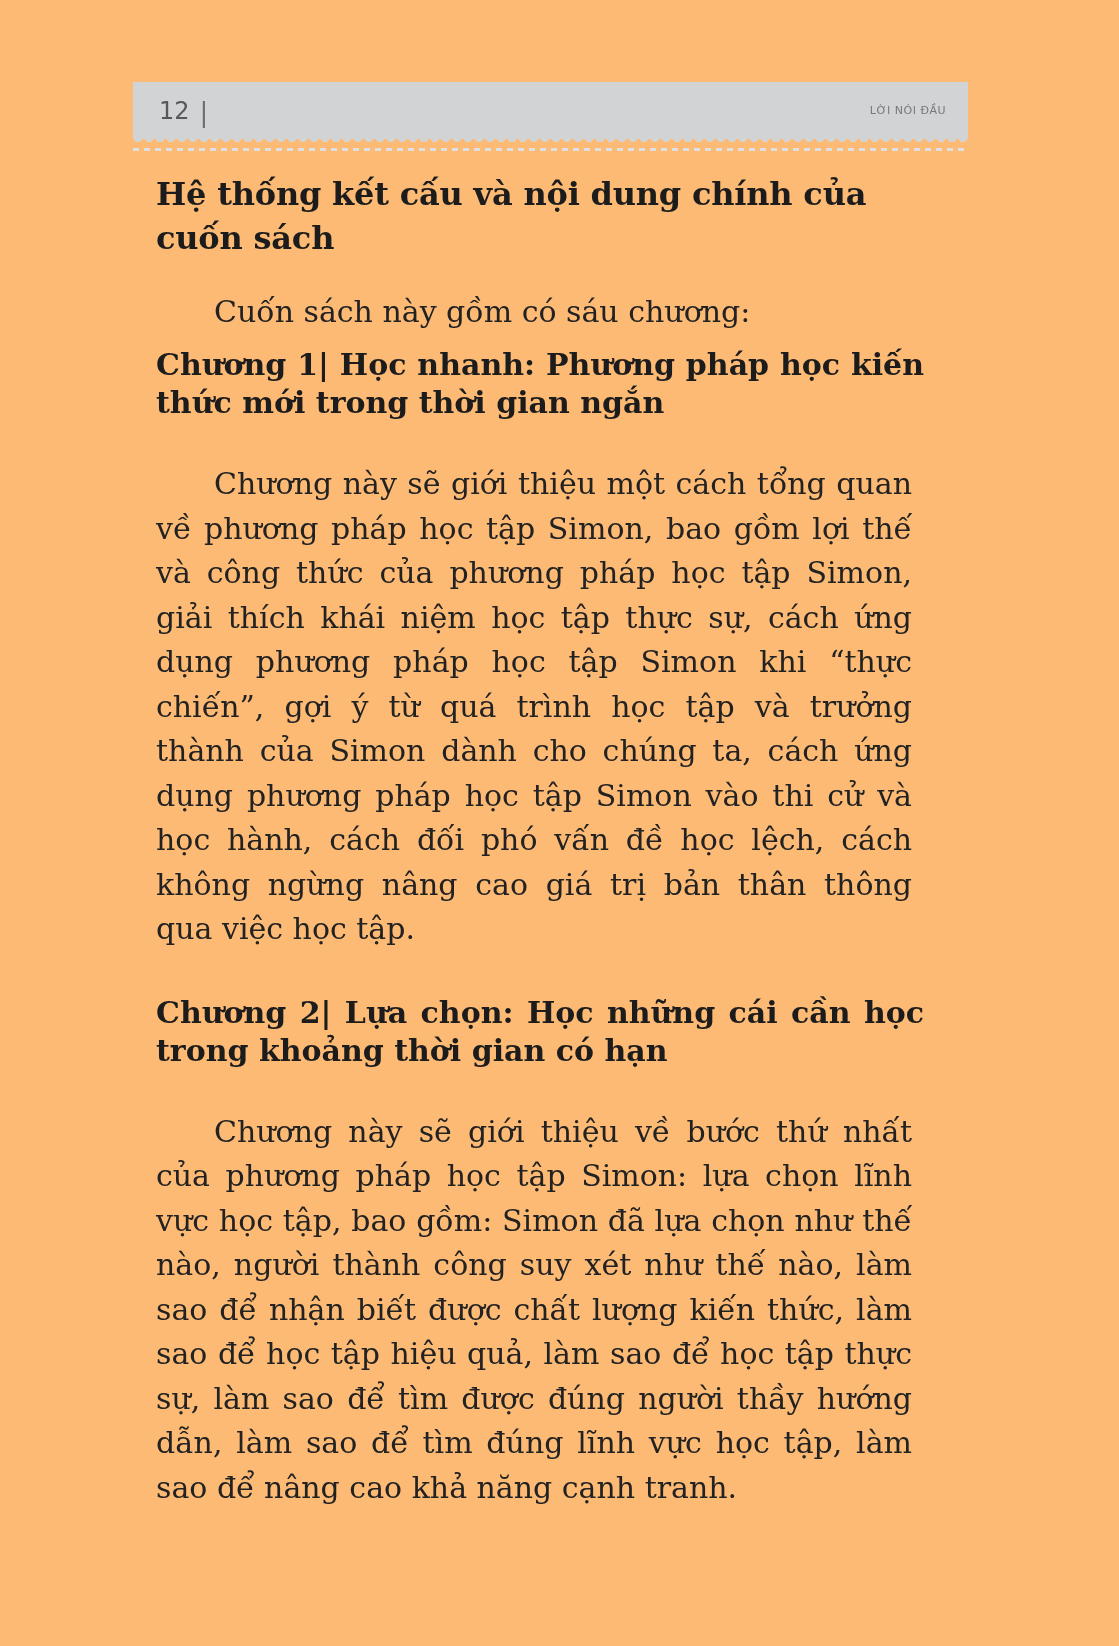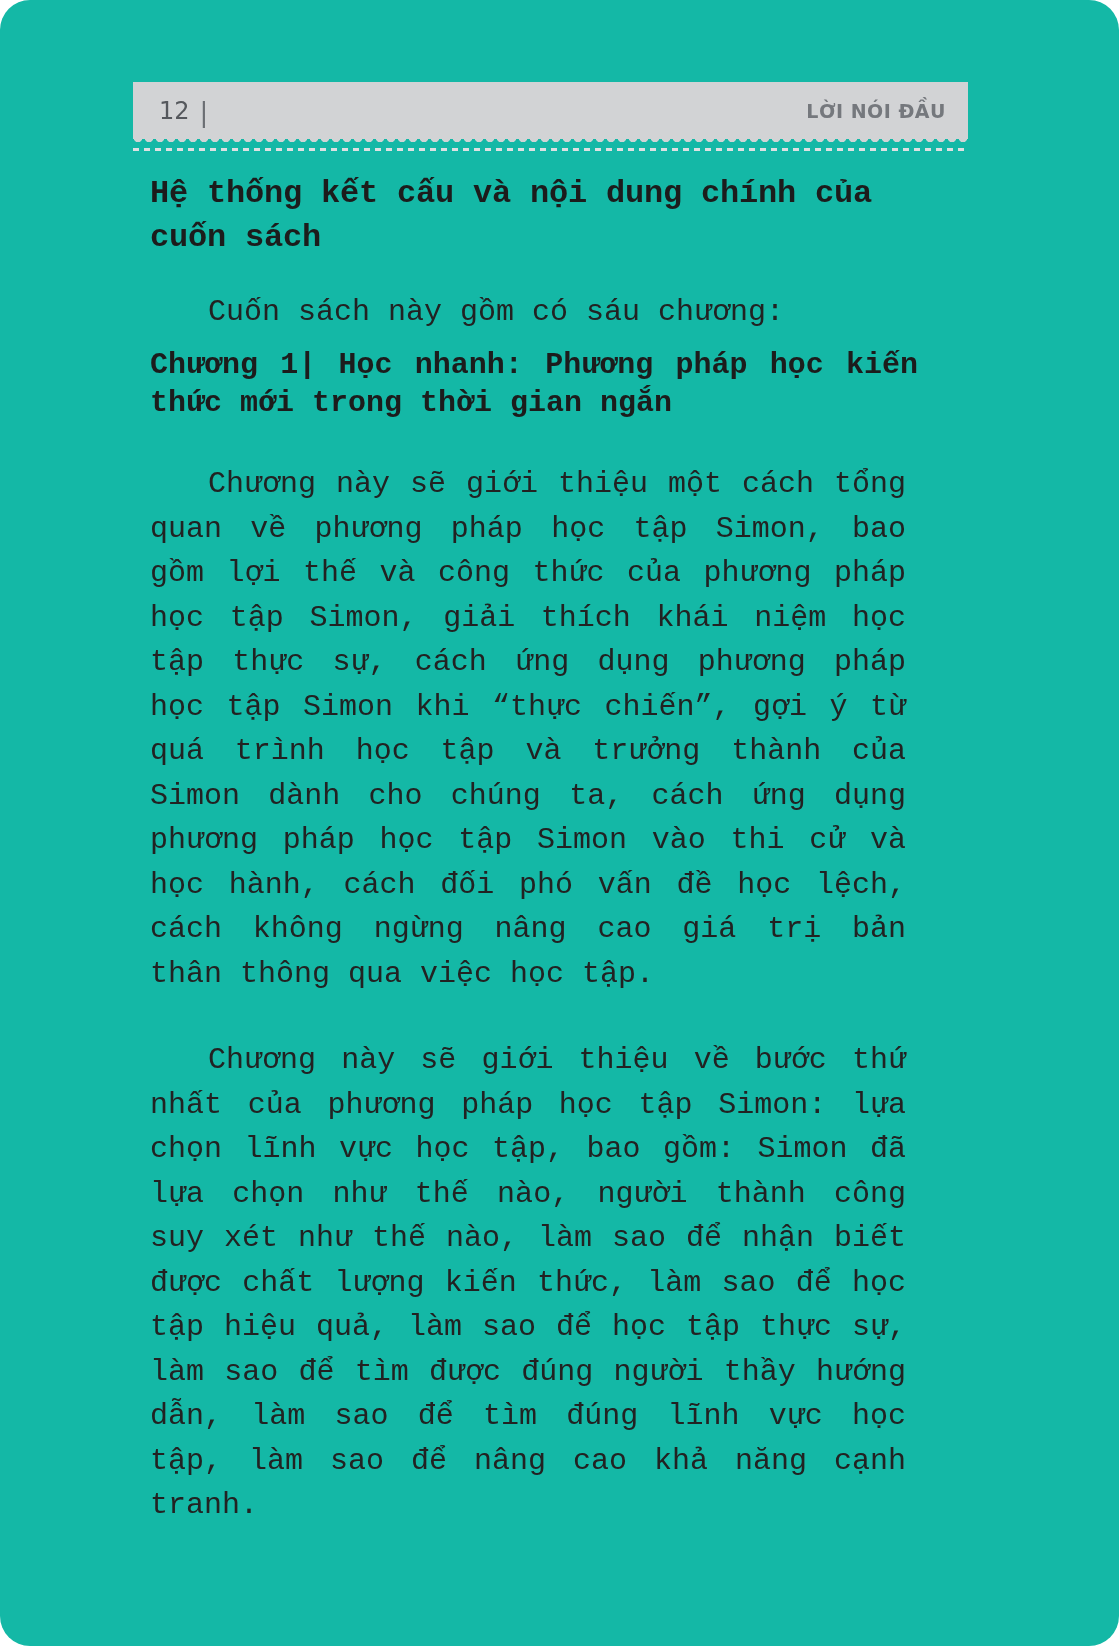--- a/index.html
+++ b/index.html
@@ -1,24 +1,23 @@
 <!DOCTYPE html>
 <html lang="vi"><head>
 <meta charset="utf-8">
 <style>
   html, body { margin: 0; padding: 0; background: #ffffff; }
   .page {
     position: relative;
     width: 1119px;
     height: 1646px;
-    background: #14b8a6;
+    background: #fdba74;
     font-family: "DejaVu Serif", "Liberation Serif", serif;
     color: #222222;
     overflow: hidden;
-    border-radius: 30px;
   }
   
   .header-bar {
     position: absolute;
     left: 133px;
     top: 82px;
     width: 835px;
     height: 57px;
     background: #d2d3d5;
     display: flex;
@@ -51,31 +50,30 @@
   .page-number-group {
     display: flex;
     align-items: center;
     gap: 10px;
     color: #55585d;
     font-size: 24px;
   }
   .page-number-sep { color: #6b6e73; font-size: 26px; position: relative; top: 1px; }
   .running-title {
     color: #75787d;
-    font-size: 19px;
+    font-size: 11px;
     letter-spacing: 0.5px;
-    font-weight: 700;
+    font-weight: 400;
   }
   
   .content {
     position: absolute;
-    left: 150px;
+    left: 156px;
     top: 172px;
     width: 768px;
-    font-family: Liberation Mono, monospace;
   }
   .main-heading {
     font-size: 32px;
     font-weight: 700;
     color: #1c1c1c;
     line-height: 44px;
     margin: 0 0 30px 0;
     letter-spacing: -0.2px;
   }
   .intro-line {
@@ -115,16 +113,17 @@
   <div class="header-dotline"></div>
 
   <div class="content">
     <h1 class="main-heading">Hệ thống kết cấu và nội dung chính của cuốn sách</h1>
 
     <p class="intro-line">Cuốn sách này gồm có sáu chương:</p>
 
     <h2 class="chapter-title">Chương 1| Học nhanh: Phương pháp học kiến thức mới trong thời gian ngắn</h2>
     <p class="chapter-body">Chương này sẽ giới thiệu một cách tổng quan về phương pháp học tập Simon, bao gồm lợi thế và công thức của phương pháp học tập Simon, giải thích khái niệm học tập thực sự, cách ứng dụng phương pháp học tập Simon khi “thực chiến”, gợi ý từ quá trình học tập và trưởng thành của Simon dành cho chúng ta, cách ứng dụng phương pháp học tập Simon vào thi cử và học hành, cách đối phó vấn đề học lệch, cách không ngừng nâng cao giá trị bản thân thông qua việc học tập.</p>
 
+    <h2 class="chapter-title">Chương 2| Lựa chọn: Học những cái cần học trong khoảng thời gian có hạn</h2>
     <p class="chapter-body">Chương này sẽ giới thiệu về bước thứ nhất của phương pháp học tập Simon: lựa chọn lĩnh vực học tập, bao gồm: Simon đã lựa chọn như thế nào, người thành công suy xét như thế nào, làm sao để nhận biết được chất lượng kiến thức, làm sao để học tập hiệu quả, làm sao để học tập thực sự, làm sao để tìm được đúng người thầy hướng dẫn, làm sao để tìm đúng lĩnh vực học tập, làm sao để nâng cao khả năng cạnh tranh.</p>
   </div>
 
 </div>
 
 </body></html>

